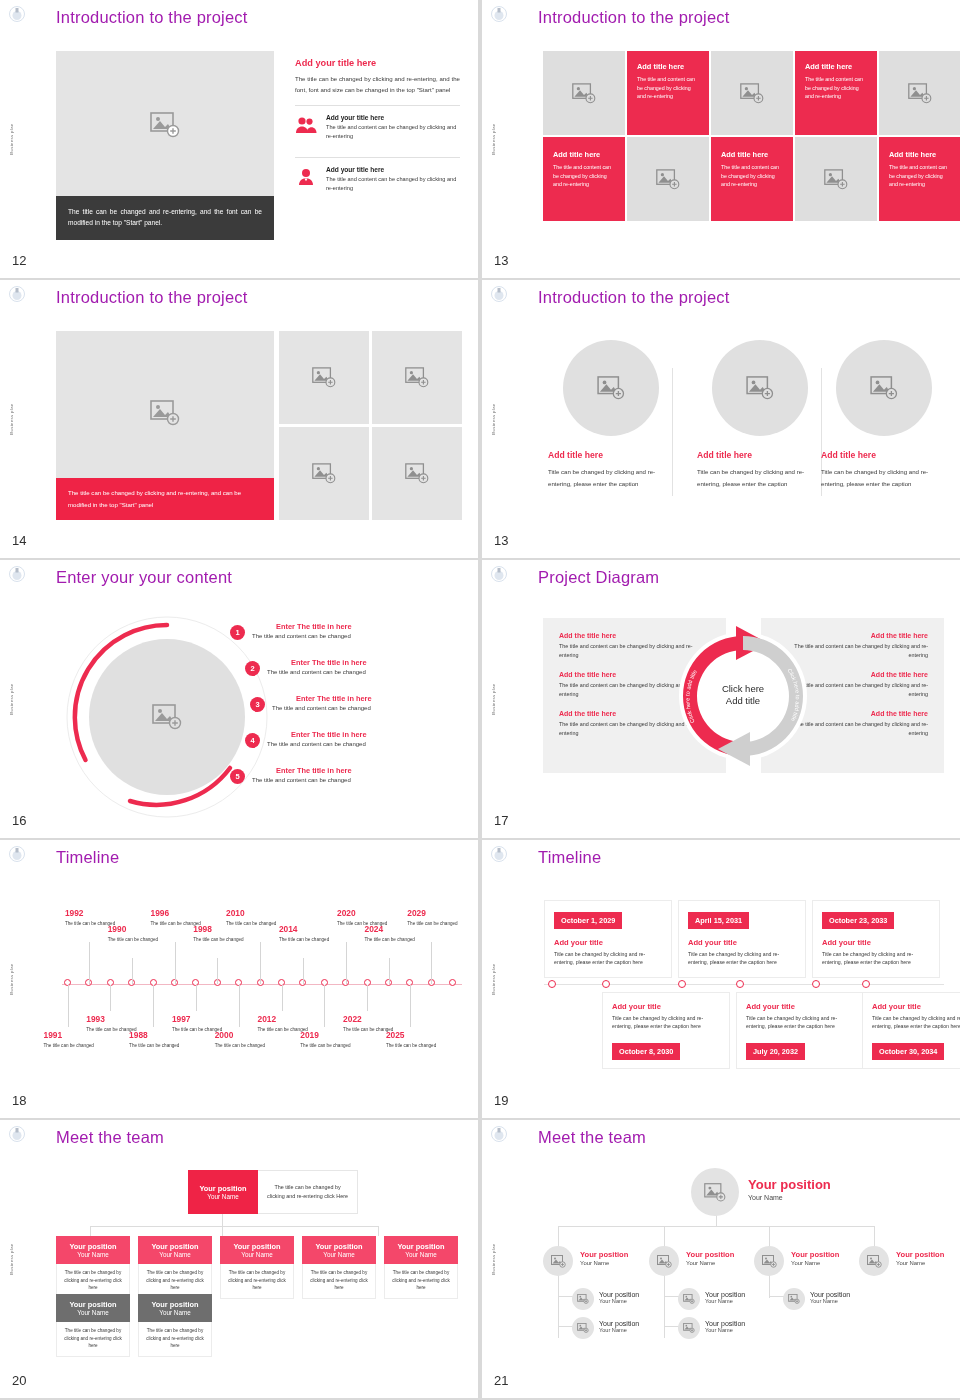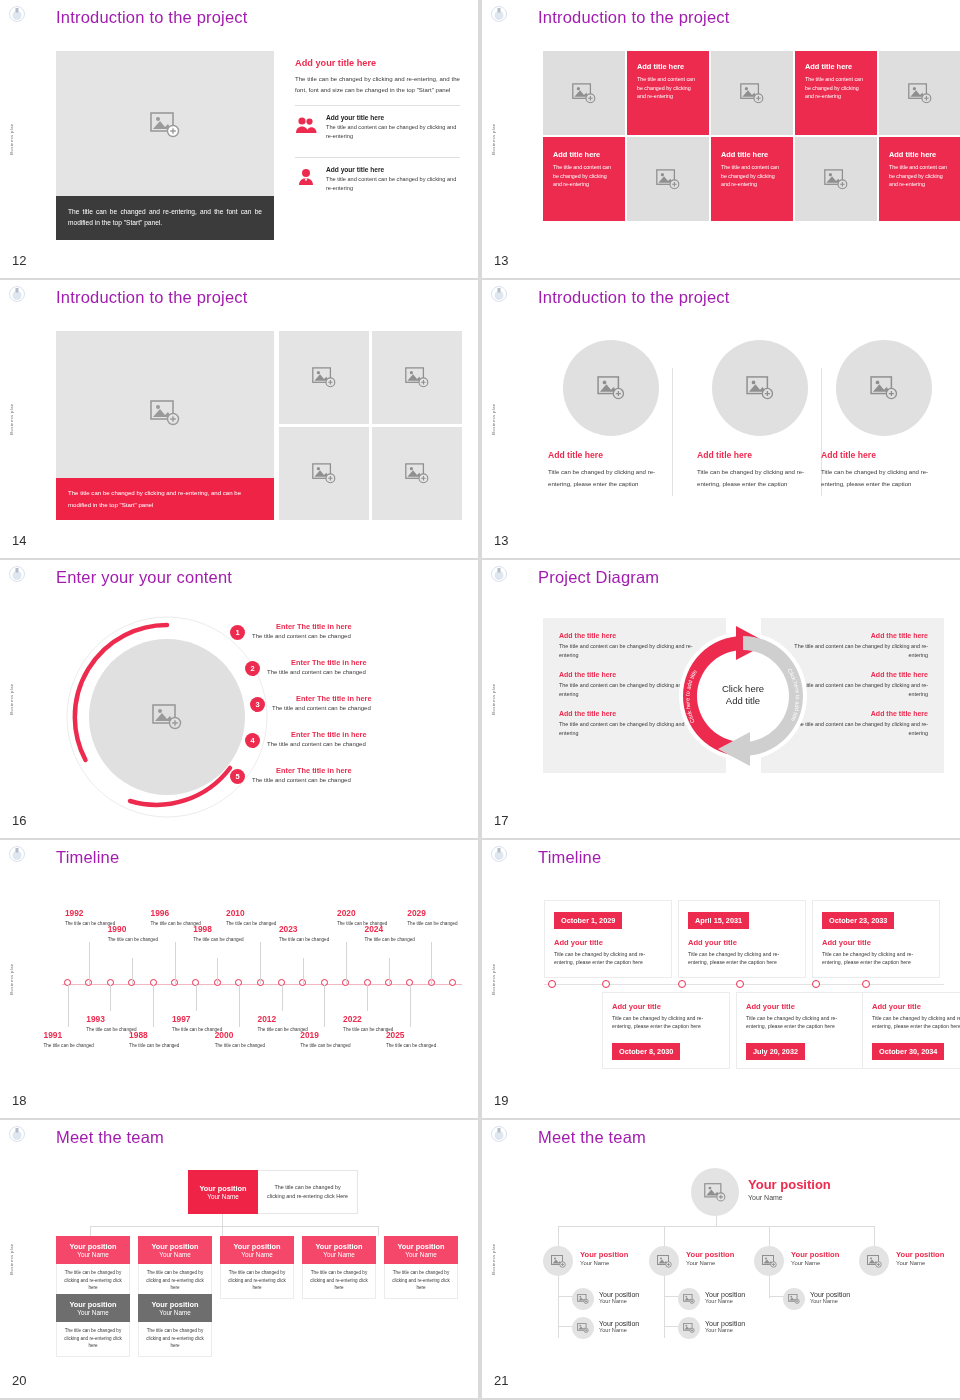--- a/index.html
+++ b/index.html
@@ -600,21 +600,21 @@
             <div class="tl-y">1998</div>
             <div class="tl-t">The title can be changed</div>
           </div>
           <div class="tl-stem" style="left: 204.1px; height: 42px; top: 50px;"></div>
           <div class="tl-lbl" style="left: 170px; top: 16px;">
             <div class="tl-y">2010</div>
             <div class="tl-t">The title can be changed</div>
           </div>
           <div class="tl-stem" style="left: 246.9px; height: 26px; top: 66px;"></div>
           <div class="tl-lbl" style="left: 222.9px; top: 32px;">
-            <div class="tl-y">2023</div>
+            <div class="tl-y">2014</div>
             <div class="tl-t">The title can be changed</div>
           </div>
           <div class="tl-stem" style="left: 289.7px; height: 42px; top: 50px;"></div>
           <div class="tl-lbl" style="left: 265px; top: 16px; margin-left: 16px;">
             <div class="tl-y">2020</div>
             <div class="tl-t">The title can be changed</div>
           </div>
           <div class="tl-stem" style="left: 332.5px; height: 26px; top: 66px;"></div>
           <div class="tl-lbl" style="left: 308.5px; top: 32px;">
             <div class="tl-y">2024</div>

